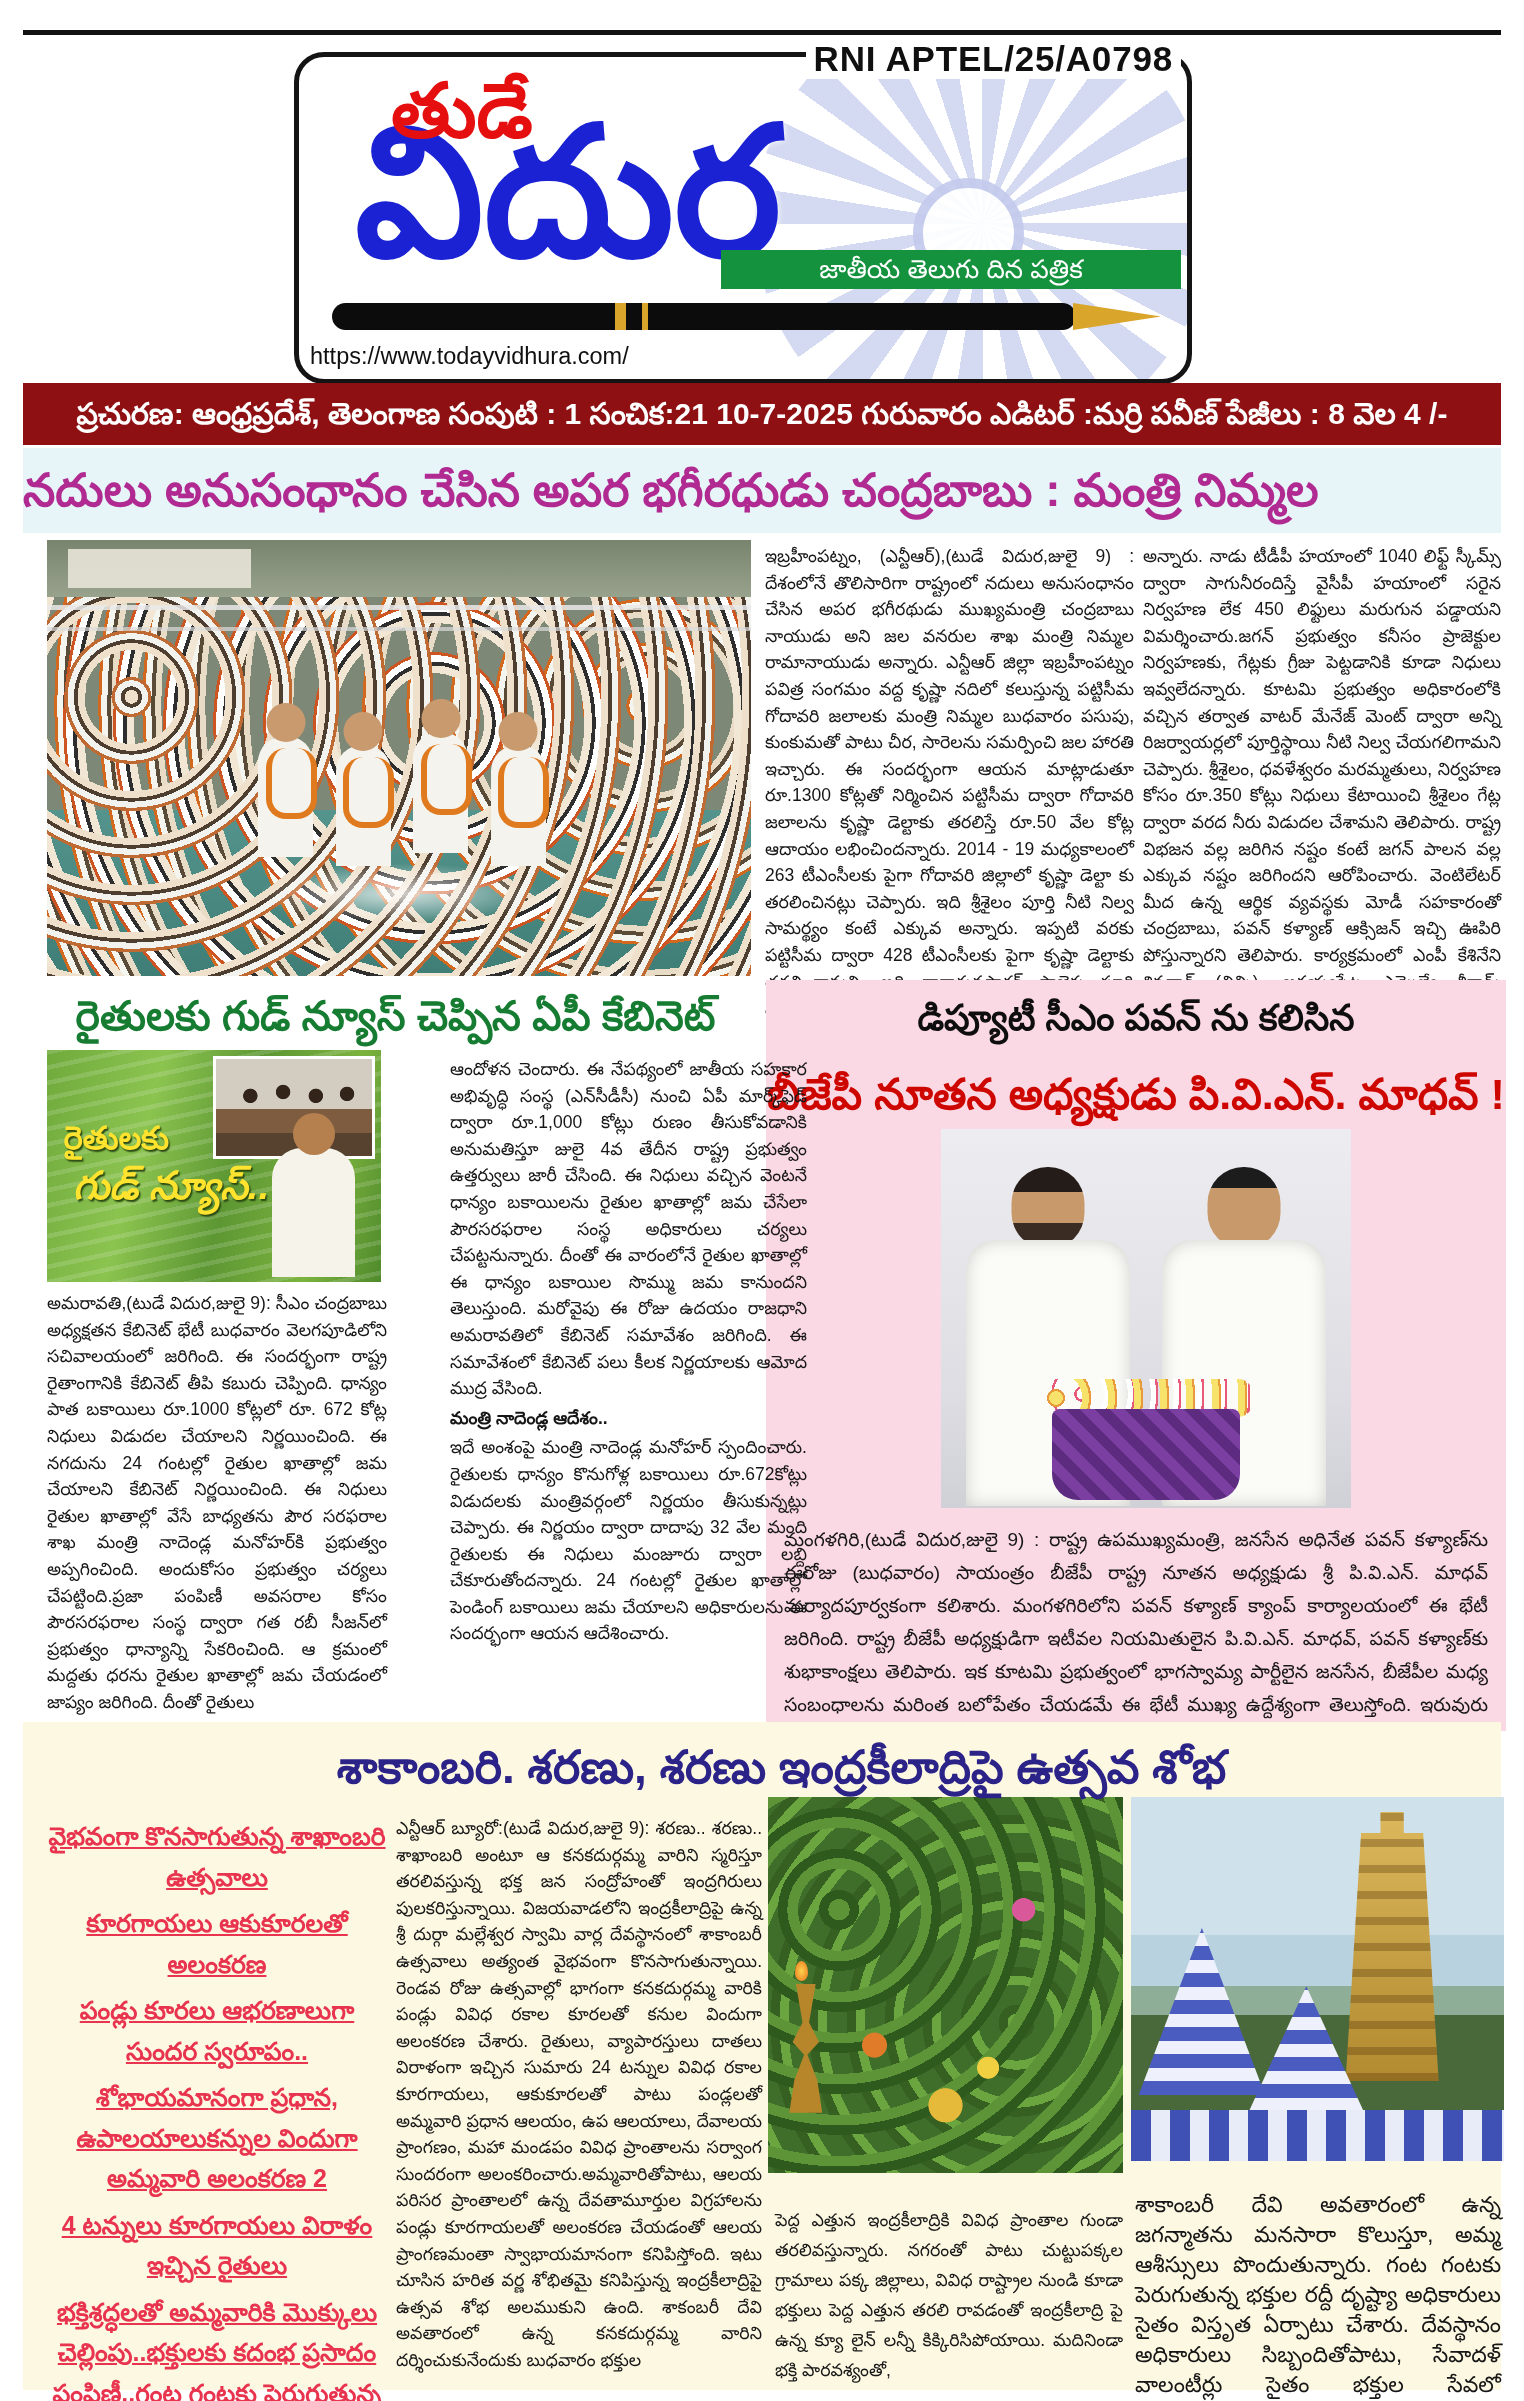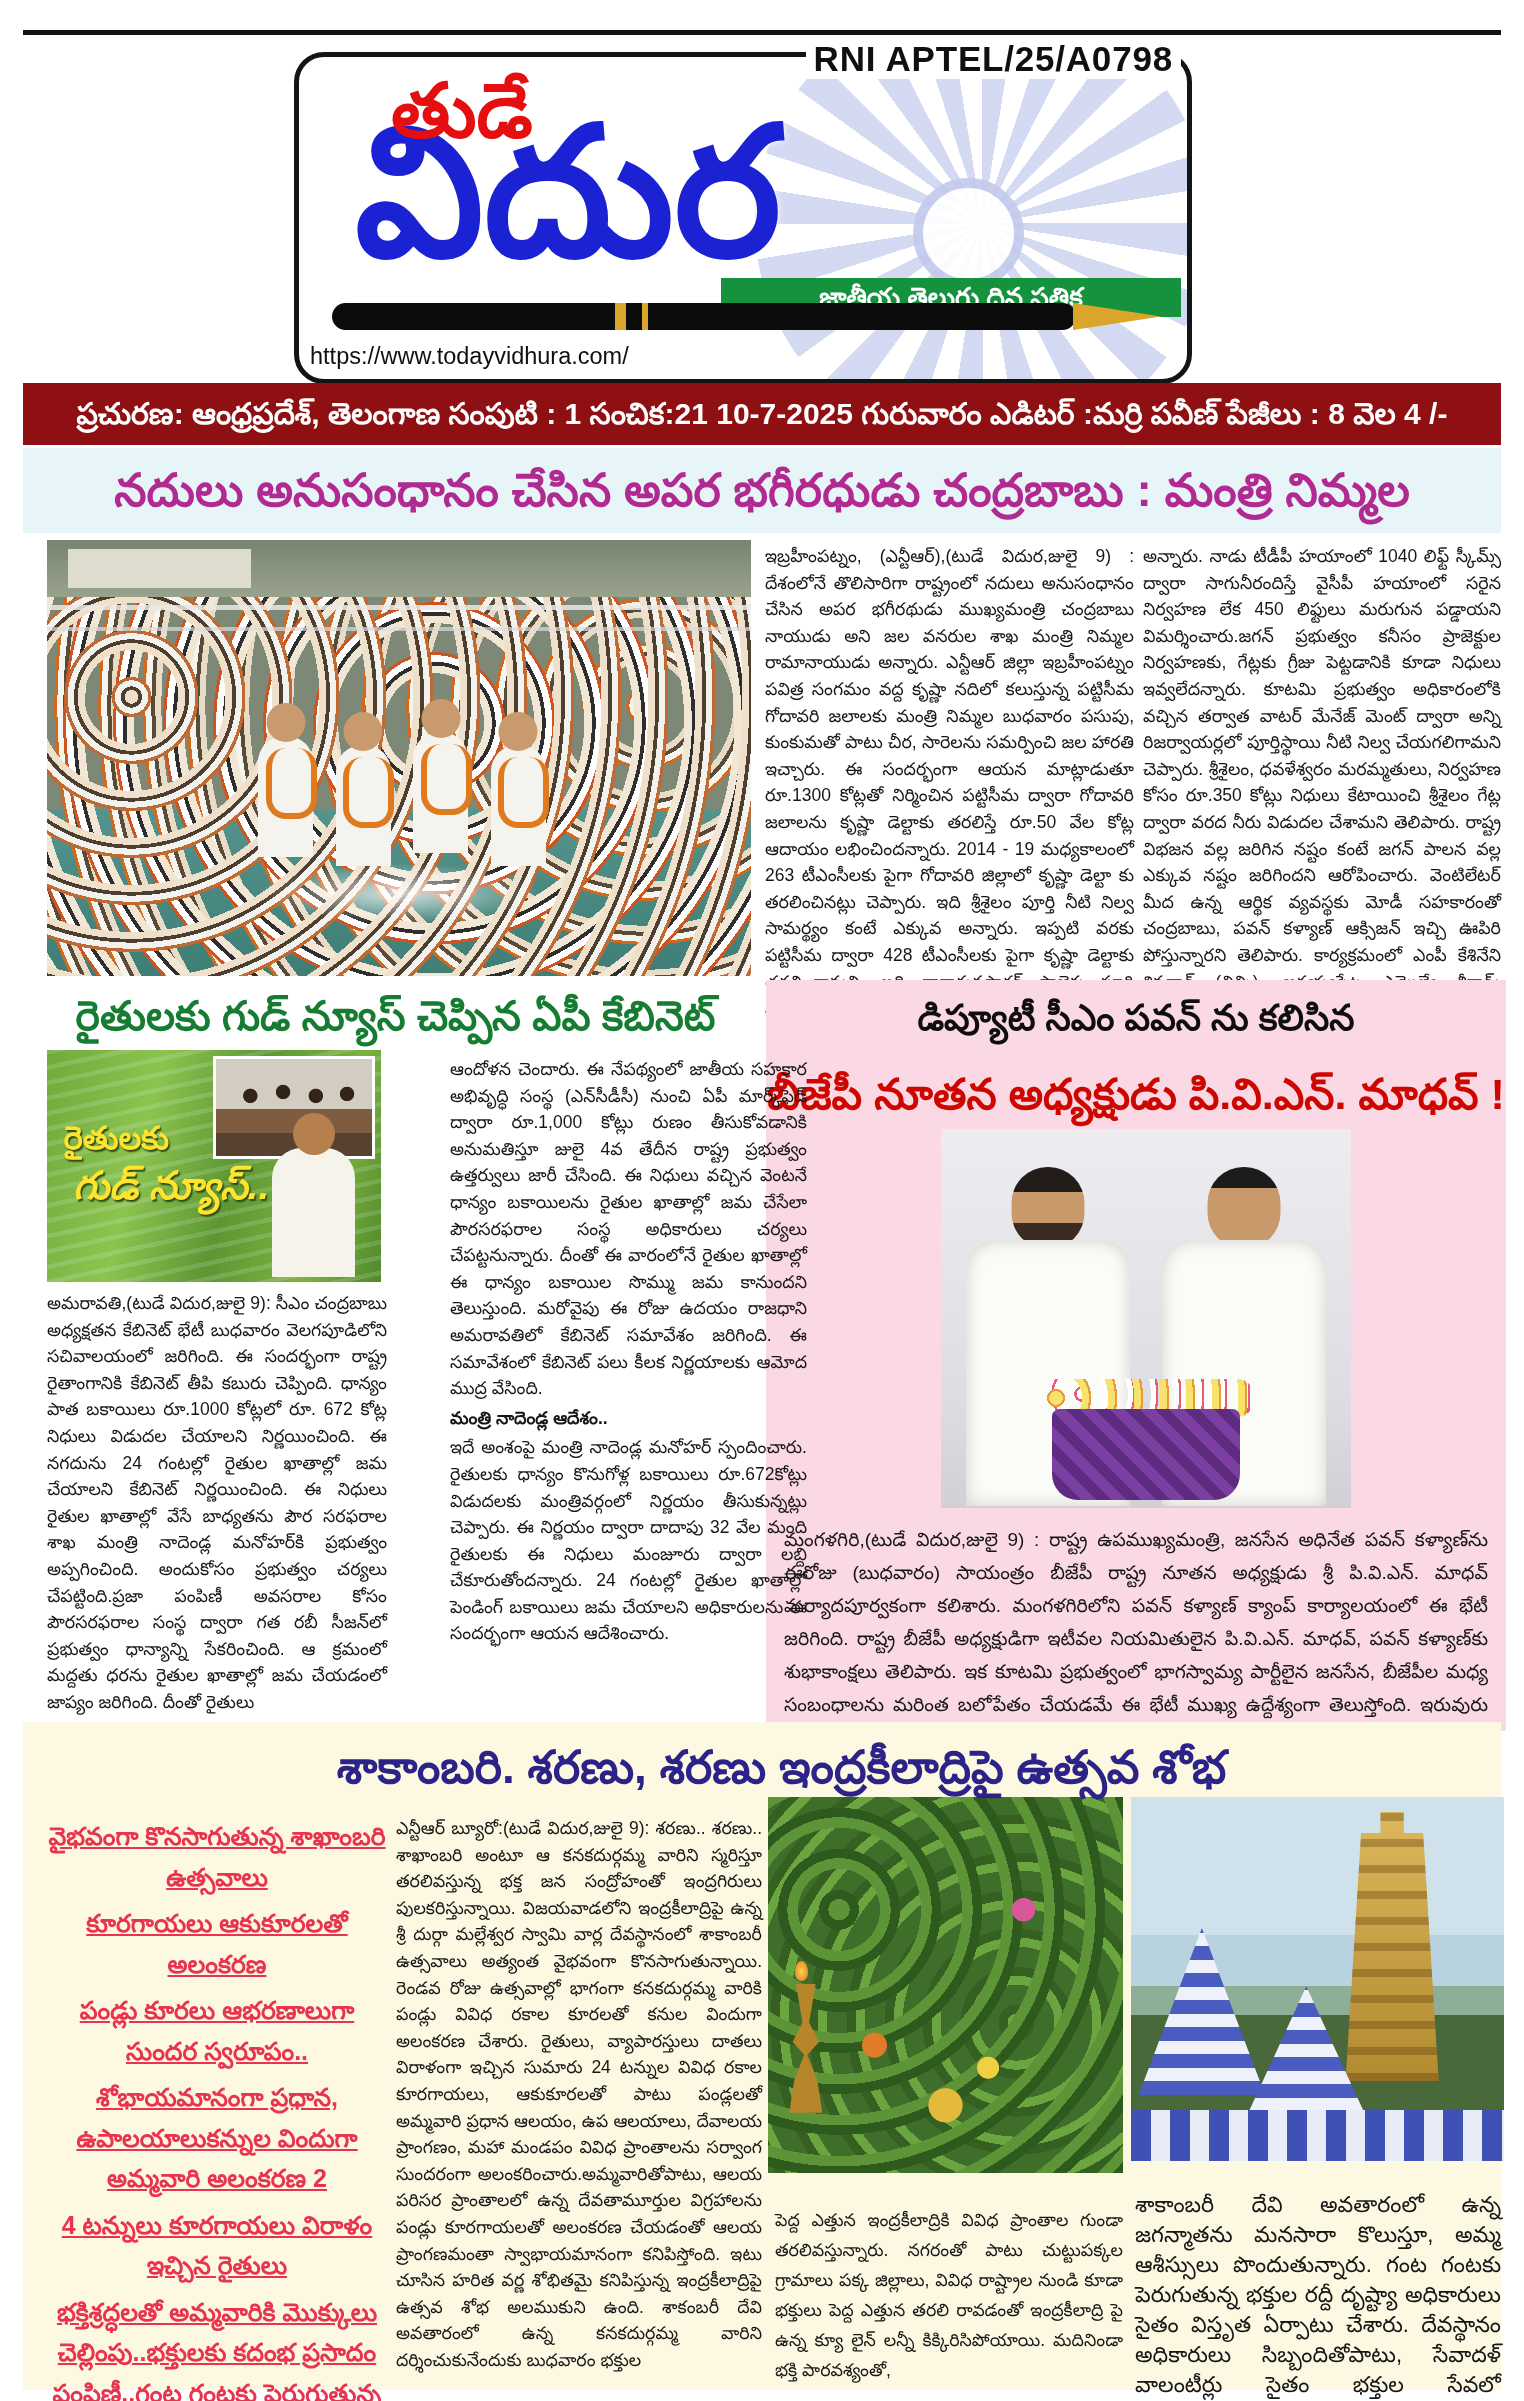--- a/index.html
+++ b/index.html
@@ -14,35 +14,35 @@
   .chakra{position:absolute;right:-23px;top:-61px;width:455px;height:455px;border-radius:50%;
           background:repeating-conic-gradient(#ccd3ef 0deg 9deg,#ffffff 9deg 18deg);opacity:.85;}
   .chakra-hub{position:absolute;right:163px;top:121px;width:91px;height:91px;border-radius:50%;
           border:10.6px solid #c3c9ec;background:#fff;opacity:.9;}
   .rni{left:806px;top:39px;font-size:35px;font-weight:600;color:#101010;background:#fff;
        padding:0 7.6px;z-index:6;letter-spacing:0.8px;}
   .title-prefix{left:391px;top:73px;font-size:76px;font-weight:800;color:#e60f0f;z-index:5;line-height:1;}
   .title-main{left:355px;top:97px;font-size:181px;font-weight:800;color:#1a22d4;z-index:4;line-height:1.05;
               text-shadow:0 0 7.6px #ffffff,0 0 1.5px #ffffff;}
   .tagline-bar{left:721px;top:250px;width:460px;height:39px;background:#15923e;z-index:5;
-               color:#fff;font-size:26px;font-weight:700;text-align:center;line-height:39px;margin-top:28px;}
+               color:#fff;font-size:26px;font-weight:400;text-align:center;line-height:39px;}
   .pen-body{left:332px;top:303px;width:744px;height:27px;background:#0c0c0c;border-radius:13.7px;z-index:6;}
   .pen-band1{left:615px;top:303px;width:10.6px;height:27px;background:#d9a52a;z-index:7;}
   .pen-band2{left:642px;top:303px;width:6px;height:27px;background:#d9a52a;z-index:7;}
   .pen-nib{left:1073px;top:303px;width:88px;height:27px;background:#d9a52a;z-index:6;
            clip-path:polygon(0 0,100% 50%,0 100%);}
   .website{left:310px;top:343px;font-size:23.5px;color:#101010;z-index:6;}
 
   
   .infobar{left:23px;top:383px;width:1478px;height:62px;background:#8e1012;color:#ffffff;
            font-size:30px;font-weight:600;text-align:center;line-height:62px;white-space:nowrap;}
 
   
   .headline1{left:23px;top:448px;width:1478px;height:85px;background:#e7f5f9;color:#b02a92;
-             font-size:46px;font-weight:800;text-align:center;line-height:85px;white-space:nowrap;}
+             font-size:46px;font-weight:800;text-align:left;line-height:85px;white-space:nowrap;}
   .headline2{left:29px;top:983px;width:733px;height:67px;color:#157c31;font-size:41px;font-weight:800;
              text-align:center;line-height:67px;white-space:nowrap;}
   .headline3{left:23px;top:1731px;width:1517px;height:73px;color:#2b2387;font-size:46px;font-weight:800;
              text-align:center;line-height:73px;white-space:nowrap;z-index:3;}
 
   
   .bodytxt{font-size:17.5px;line-height:26.6px;color:#161616;text-align:justify;}
   .a1col1{left:765px;top:543px;width:369px;height:429px;}
   .a1col2{left:1143px;top:543px;width:358px;height:429px;}
   .a2left{left:47px;top:1290px;width:340px;height:440px;}

